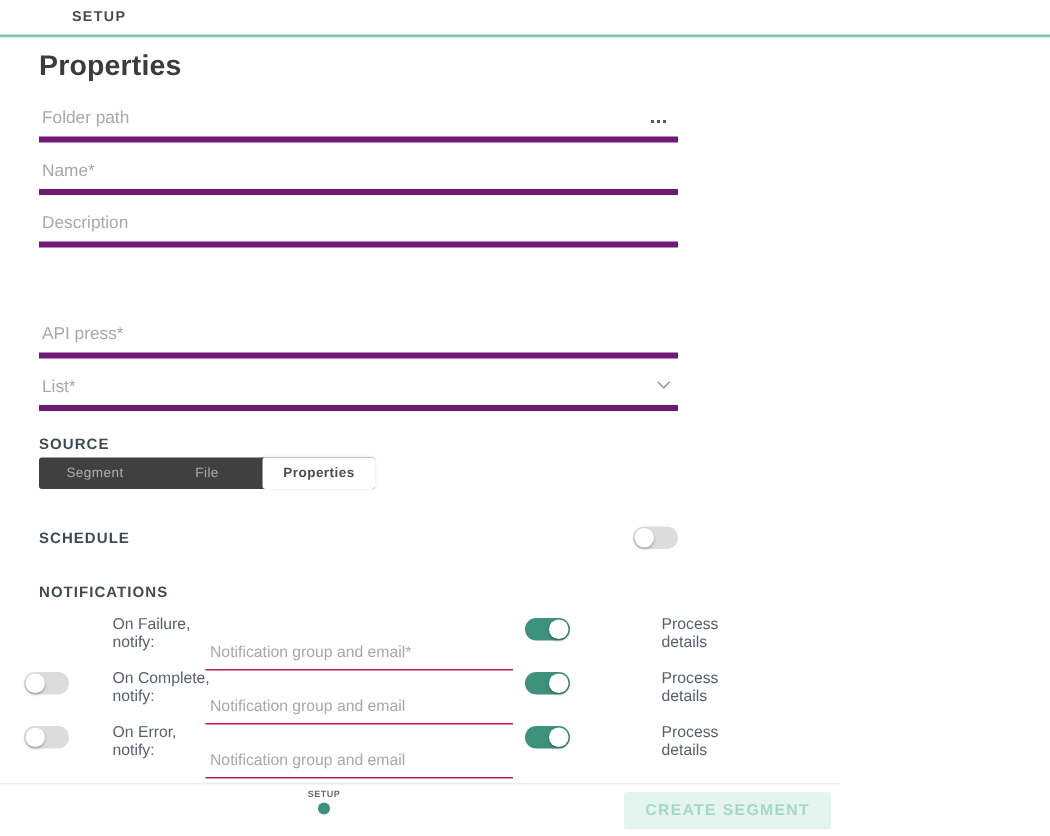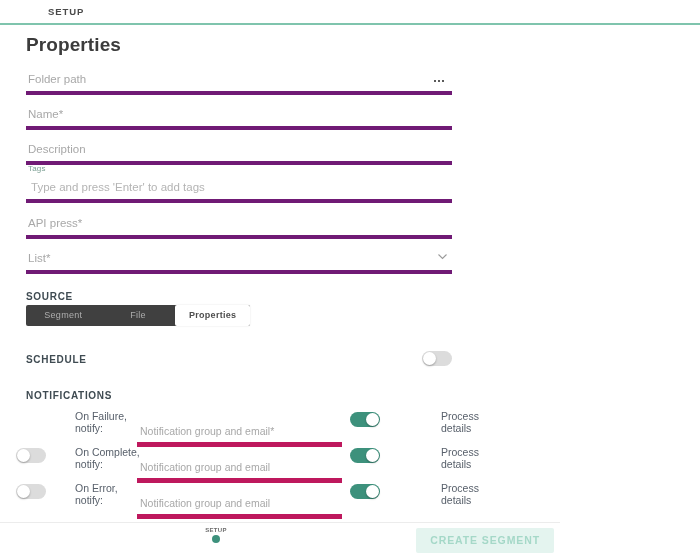--- a/index.html
+++ b/index.html
@@ -153,21 +153,21 @@
     font-size: 10.5px;
     color: #58606b;
     line-height: 11.5px;
     width: 70px;
     white-space: pre-line;
     margin-left: 13px;
   }
   .notif-field {
     position: absolute;
     left: 137px; width: 205px; height: 26px;
-    border-bottom: 5px solid #be185d;
+    border-bottom: 1px solid #be185d;
   }
   .notif-field .ph {
     position: absolute; left: 3px; bottom: 5px;
     font-size: 10.5px; color: #a8a8a8;
     white-space: nowrap;
   }
   .process-label {
     position: absolute; left: 396px;
     font-size: 10.5px;
     color: #58606b;
@@ -242,24 +242,20 @@
     </div>
 
     <div class="field" style="top:75px;">
       <span class="ph">Name*</span>
     </div>
 
     <div class="field" style="top:110px;">
       <span class="ph">Description</span>
     </div>
 
-    <div class="field" style="top:148px;">
-      <span class="floatlabel">Tags</span>
-      <span class="tag-ph">Type and press 'Enter' to add tags</span>
-    </div>
 
     <div class="field" style="top:184px;">
       <span class="ph">API press*</span>
     </div>
 
     <div class="field" style="top:219px;">
       <span class="ph">List*</span>
       <span class="chevron">
         <svg width="13" height="13" viewBox="0 0 13 13">
           <path d="M2.5 4.5 L6.5 8.5 L10.5 4.5" fill="none" stroke="#9b9b9b" stroke-width="1.1"></path>

